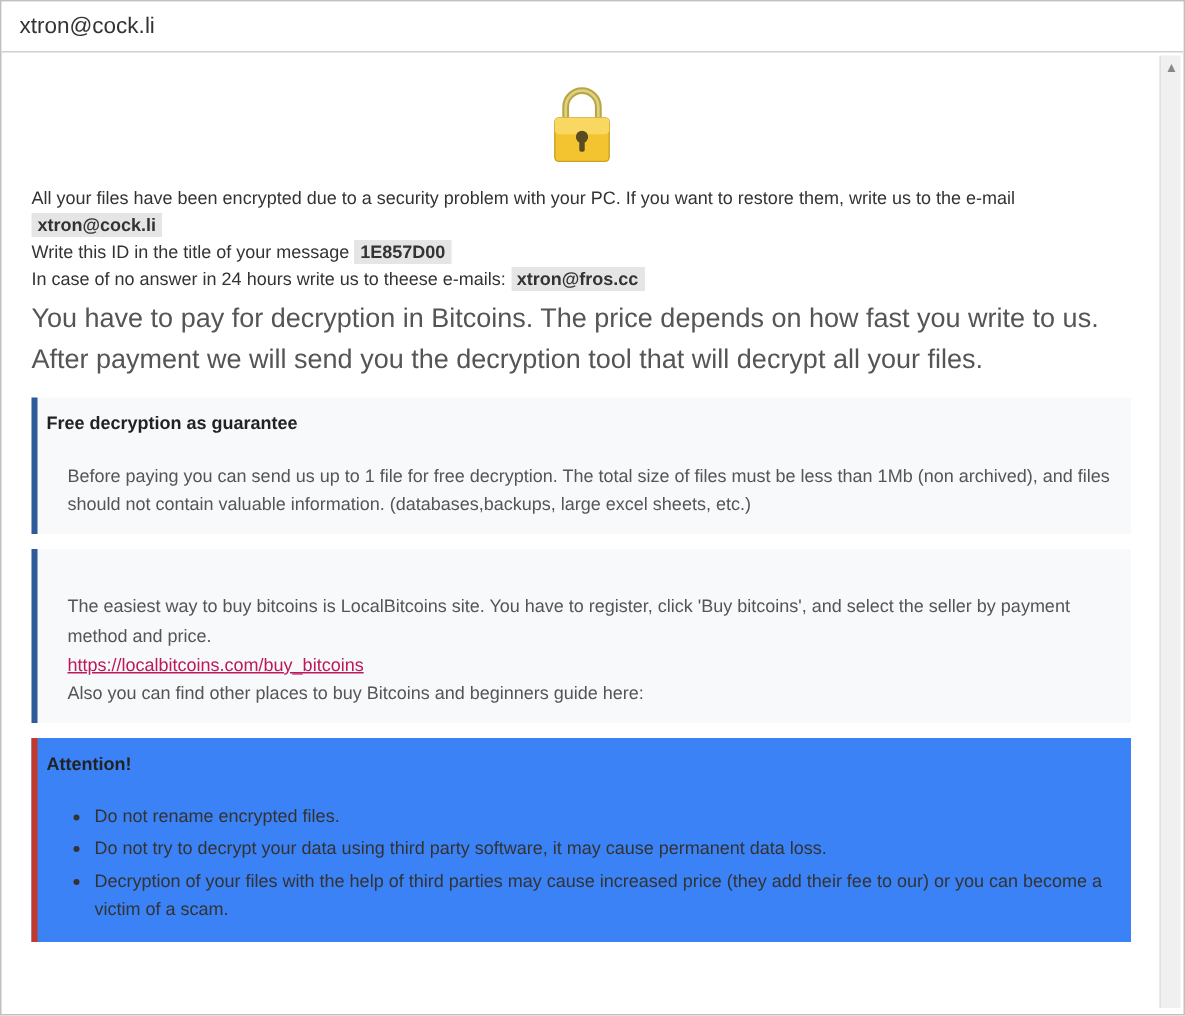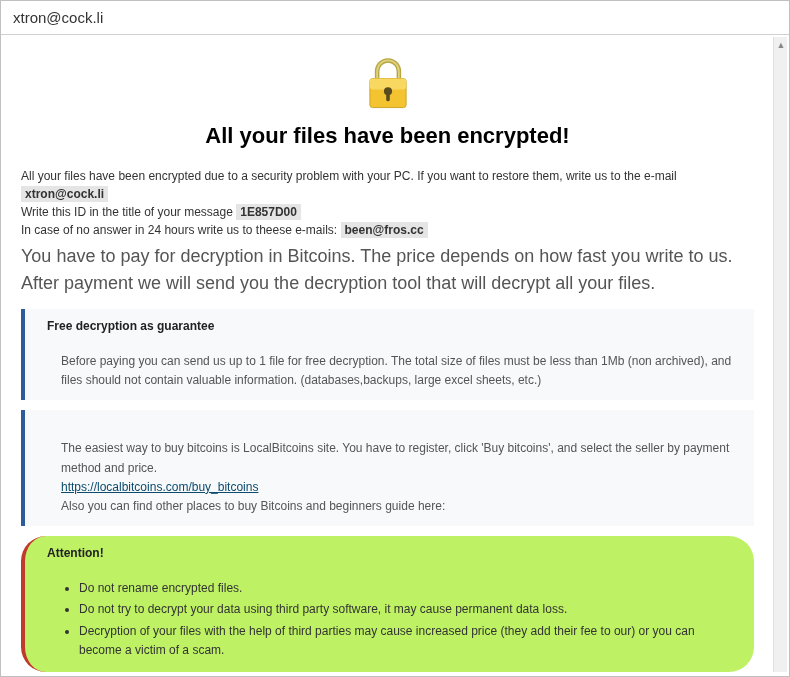--- a/index.html
+++ b/index.html
@@ -68,46 +68,45 @@
       font-weight: bold;
     }
     .payment-note {
       font-size: 18px;
       color: #555;
       margin: 4px 0 12px;
       line-height: 1.5;
     }
     .section {
       margin: 10px 0;
-      padding: 10px 22px;
+      padding: 10px 6px;
       font-size: 12px;
     }
     .section-blue {
       border-left: 4px solid #2e5c9a;
       background: #f7f9fa;
     }
     .section-red {
       border-left: 4px solid #c0392b;
-      background: #bef264;
-      border-radius: 25px;
+      background: #3b82f6;
     }
     .section h3 {
       font-size: 12px;
       font-weight: bold;
       color: #222;
       margin-bottom: 5px;
     }
     .section-body {
       padding-left: 14px;
       color: #555;
       line-height: 1.6;
       margin-top: 19px;
     }
     .section-body a {
-      color: #0c4a6e;
+      color: #be185d;
       text-decoration: underline;
     }
     .section-body ul {
       list-style: disc;
       padding-left: 18px;
     }
     .section-body li {
       margin: 2px 0;
       color: #333;
     }
@@ -123,29 +122,28 @@
 
   <svg class="lock-icon" viewBox="0 0 64 64">
     <path d="M20 26 v-8 a12 12 0 0 1 24 0 v8" fill="none" stroke="#b5a642" stroke-width="5"></path>
     <path d="M20 26 v-8 a12 12 0 0 1 24 0 v8" fill="none" stroke="#e0d080" stroke-width="2"></path>
     <rect x="12" y="26" width="40" height="32" rx="3" fill="#f4c430" stroke="#c9a020" stroke-width="1"></rect>
     <rect x="12" y="26" width="40" height="12" rx="3" fill="#f8d860"></rect>
     <circle cx="32" cy="40" r="4.5" fill="#5a4a20"></circle>
     <rect x="30" y="42" width="4" height="9" rx="1.5" fill="#5a4a20"></rect>
   </svg>
 
-  <h1 class="main-title">All your files have been encrypted!</h1>
 
   <div class="intro">
     <span class="bold">All your files have been encrypted due to a security problem with your PC. If you want to restore them, write us to the e-mail </span>
     <span class="highlight">xtron@cock.li</span><br>
     <span class="bold">Write this ID in the title of your message </span>
     <span class="highlight">1E857D00</span><br>
     <span class="bold">In case of no answer in 24 hours write us to theese e-mails: </span>
-    <span class="highlight">been@fros.cc</span>
+    <span class="highlight">xtron@fros.cc</span>
   </div>
 
   <p class="payment-note">You have to pay for decryption in Bitcoins. The price depends on how fast you write to us. After payment we will send you the decryption tool that will decrypt all your files.</p>
 
   <div class="section section-blue">
     <h3>Free decryption as guarantee</h3>
     <div class="section-body">Before paying you can send us up to 1 file for free decryption. The total size of files must be less than 1Mb (non archived), and files should not contain valuable information. (databases,backups, large excel sheets, etc.)</div>
   </div>
 
   <div class="section section-blue">

